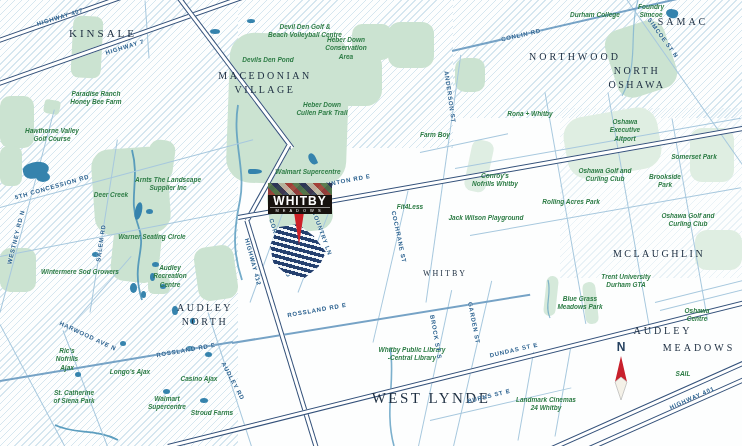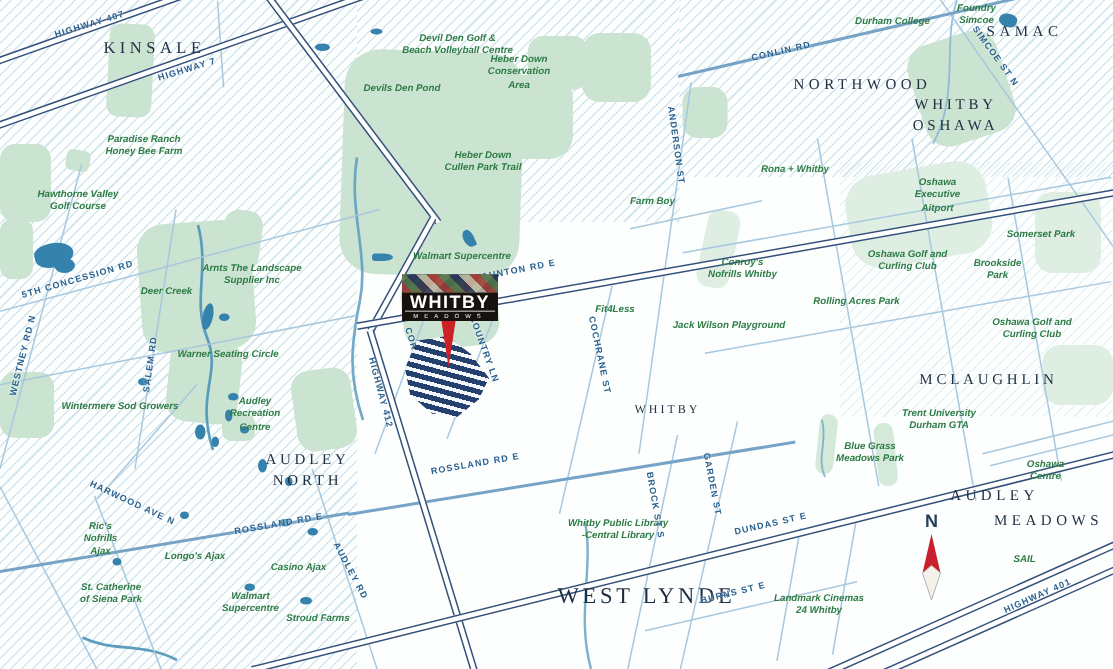--- a/index.html
+++ b/index.html
@@ -132,22 +132,24 @@
   <div class="water" style="left:186px;top:346px;width:8px;height:5px"></div>
   <div class="water" style="left:205px;top:352px;width:7px;height:5px"></div>
   <div class="water" style="left:163px;top:389px;width:7px;height:5px"></div>
   <div class="water" style="left:200px;top:398px;width:8px;height:5px"></div>
   <div class="water" style="left:75px;top:372px;width:6px;height:5px"></div>
   <div class="water" style="left:666px;top:9px;width:12px;height:9px;border-radius:60% 40% 50% 50%;transform:rotate(20deg)"></div>
   <div class="water" style="left:248px;top:169px;width:14px;height:5px;border-radius:2px 50% 50% 2px"></div>
   <div class="water" style="left:309px;top:153px;width:7px;height:12px;border-radius:50% 50% 10% 60%;transform:rotate(-25deg)"></div>
 
   <div class="lbl lbl-area" style="left:103px;top:33px;font-size:11px;letter-spacing:3px">KINSALE</div>
+  <div class="lbl lbl-area" style="left:265px;top:82px;font-size:10px;letter-spacing:2.5px">MACEDONIAN
+VILLAGE</div>
   <div class="lbl lbl-area" style="left:575px;top:57px;font-size:10px;letter-spacing:3px">NORTHWOOD</div>
-  <div class="lbl lbl-area" style="left:637px;top:77px;font-size:10px;letter-spacing:2.5px">WHITBY OSHAWA</div>
+  <div class="lbl lbl-area" style="left:637px;top:77px;font-size:10px;letter-spacing:2.5px">NORTH OSHAWA</div>
   <div class="lbl lbl-area" style="left:683px;top:22px;font-size:10px;letter-spacing:3px">SAMAC</div>
   <div class="lbl lbl-area" style="left:205px;top:314px;font-size:10px;letter-spacing:2.5px">AUDLEY
 NORTH</div>
   <div class="lbl lbl-area" style="left:445px;top:274px;font-size:8px;letter-spacing:2px">WHITBY</div>
   <div class="lbl lbl-area" style="left:659px;top:254px;font-size:10px;letter-spacing:2.5px">MCLAUGHLIN</div>
   <div class="lbl lbl-area" style="left:431px;top:398px;font-size:15px;letter-spacing:2.5px">WEST LYNDE</div>
   <div class="lbl lbl-area" style="left:663px;top:331px;font-size:10px;letter-spacing:3px">AUDLEY</div>
   <div class="lbl lbl-area" style="left:699px;top:348px;font-size:10px;letter-spacing:3px">MEADOWS</div>
 
   <div class="lbl lbl-poi" style="left:96px;top:98px">Paradise Ranch

